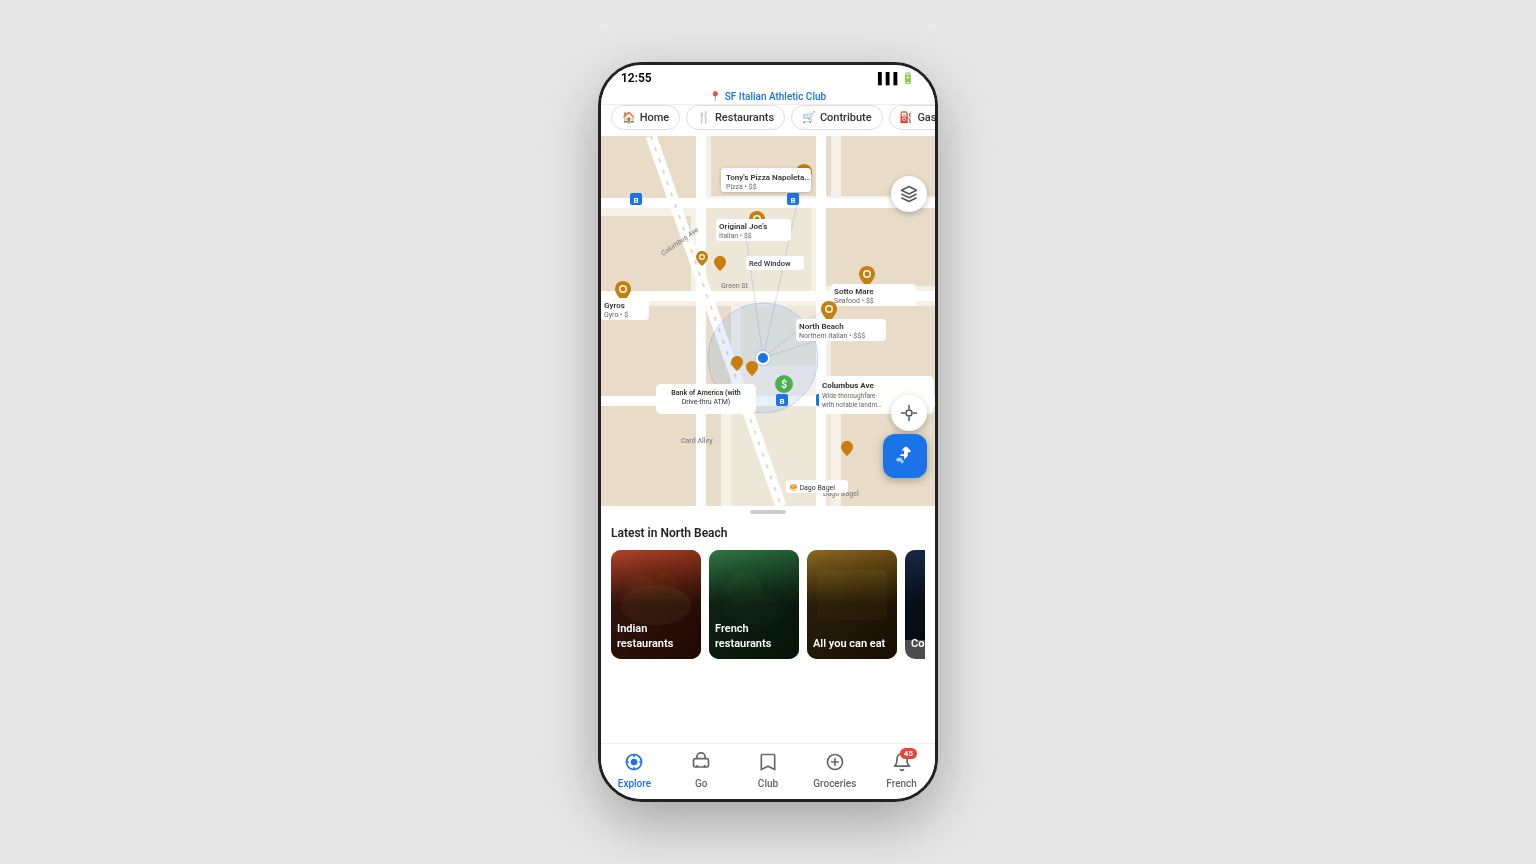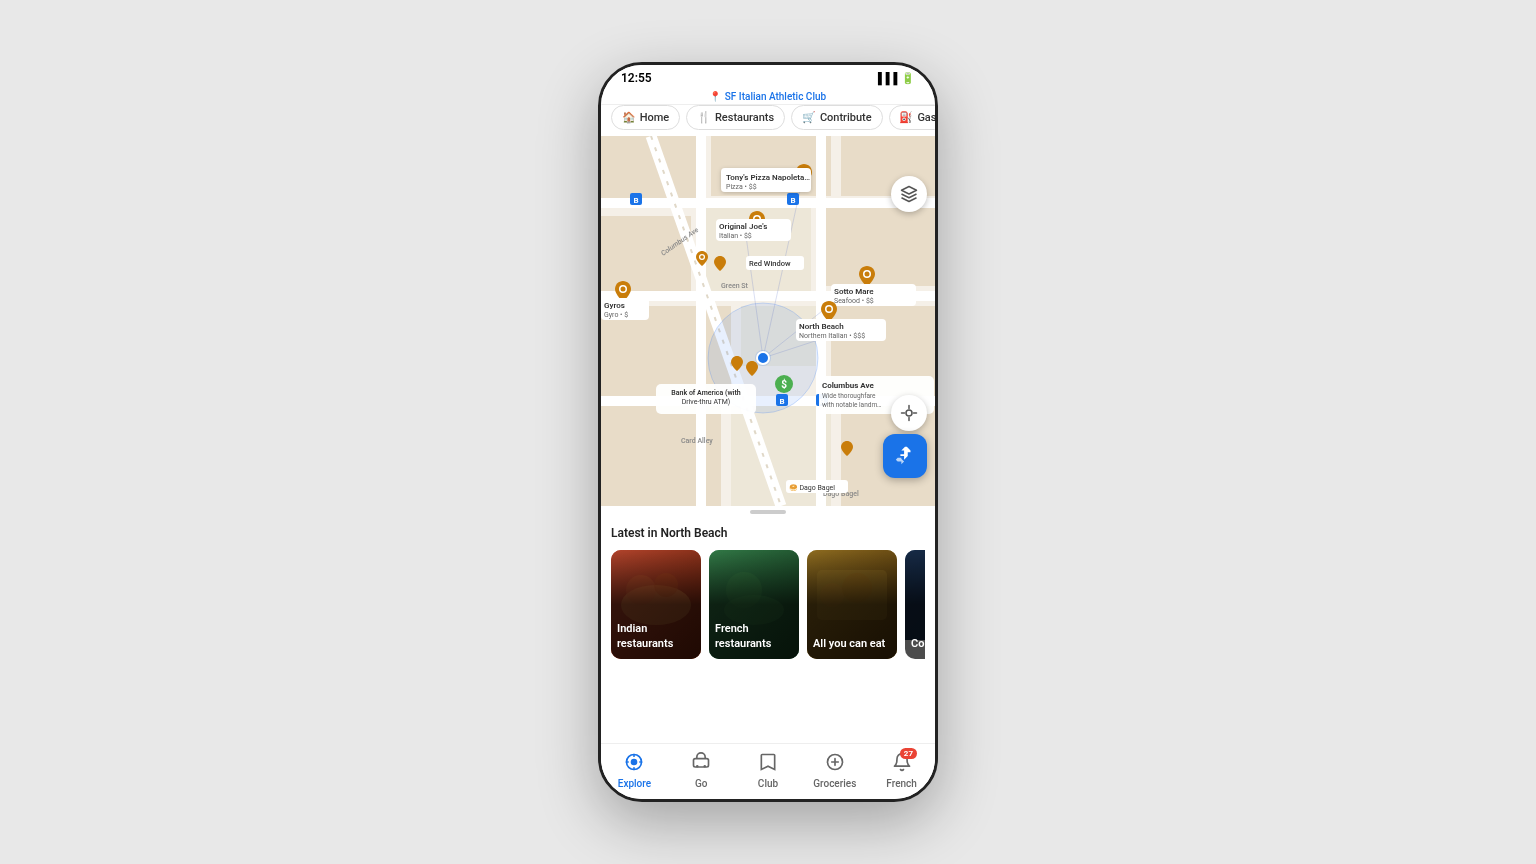--- a/index.html
+++ b/index.html
@@ -547,21 +547,21 @@
     <div class="nav-item">
       <span class="nav-icon">
         <svg width="20" height="20" viewBox="0 0 24 24" fill="none">
           <circle cx="12" cy="12" r="9" stroke="#666" stroke-width="2"></circle>
           <path d="M12 8v8M8 12h8" stroke="#666" stroke-width="2" stroke-linecap="round"></path>
         </svg>
       </span>
       <span class="nav-label">Groceries</span>
     </div>
     <div class="nav-item">
-      <span class="badge">27</span>
+      <span class="badge">45</span>
       <span class="nav-icon">
         <svg width="20" height="20" viewBox="0 0 24 24" fill="none">
           <path d="M18 8A6 6 0 006 8c0 7-3 9-3 9h18s-3-2-3-9M13.73 21a2 2 0 01-3.46 0" stroke="#666" stroke-width="2" stroke-linecap="round" stroke-linejoin="round"></path>
         </svg>
       </span>
       <span class="nav-label">French</span>
     </div>
   </div>
 
 </div>

